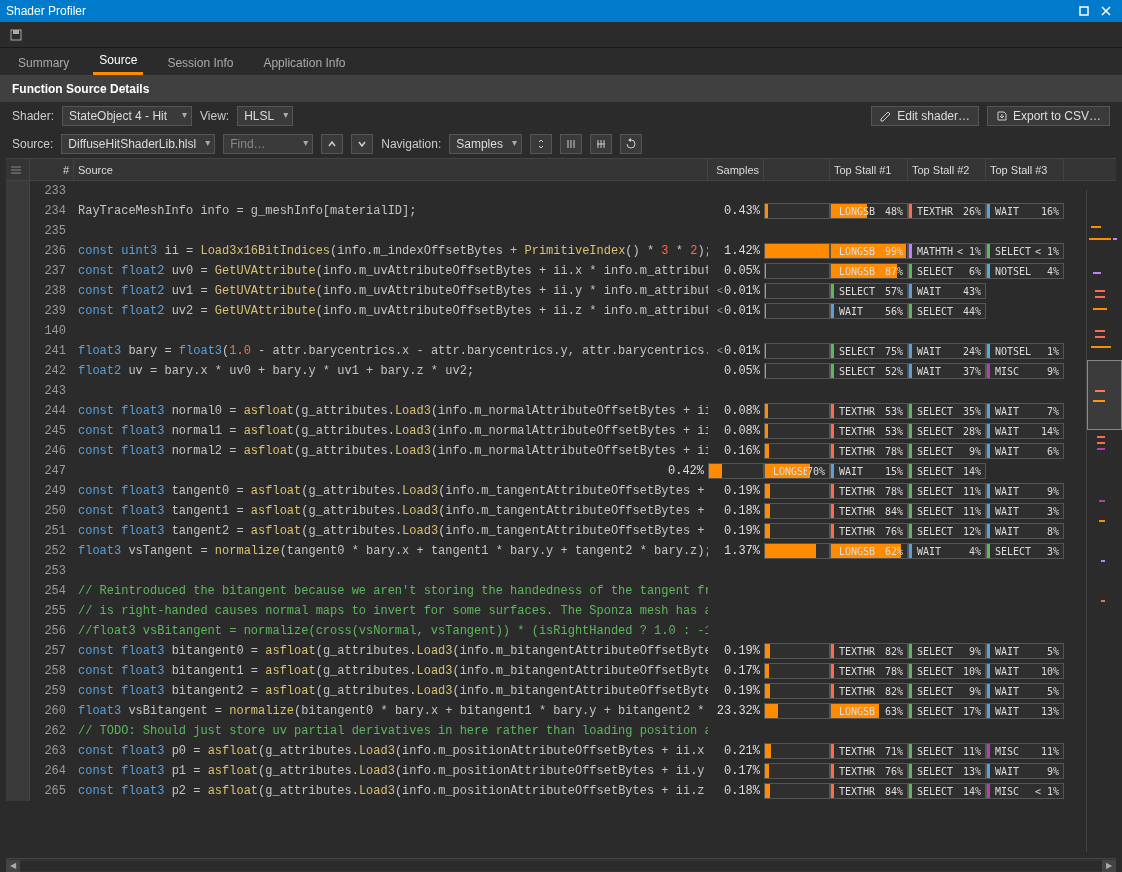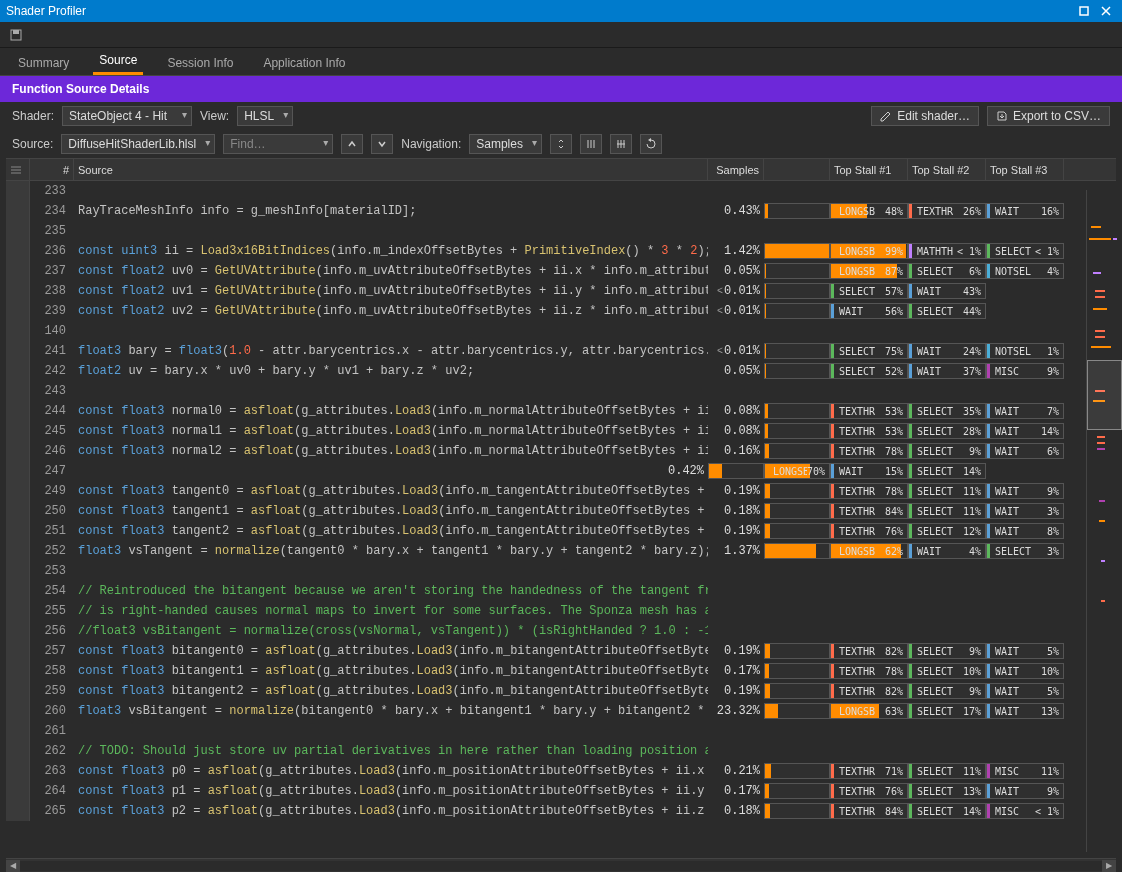--- a/index.html
+++ b/index.html
@@ -57,21 +57,21 @@
   cursor: pointer;
 }
 .tab.active {
   color: #fff;
   border-bottom: 3px solid #ff8c00;
 }
 .section-title {
   padding: 6px 12px;
   font-weight: bold;
   color: #fff;
-  background: #6d28d9;
+  background: #404040;
 }
 .toolbar-row {
   display: flex;
   align-items: center;
   padding: 4px 12px;
   gap: 8px;
   flex-wrap: nowrap;
   background: #2b2b2b;
 }
 .label { color: #ccc; }
@@ -97,21 +97,21 @@
 }
 .searchbox {
   background: #3a3a3a;
   border: 1px solid #555;
   color: #ddd;
   height: 20px;
   padding: 0 24px 0 6px;
   position: relative;
   display: inline-flex;
   align-items: center;
-  width: 110px;
+  width: 90px;
 }
 .searchbox::after {
   content: "▾";
   position: absolute;
   right: 4px; top: 2px;
   color: #aaa; font-size: 10px;
 }
 .toolbtn {
   background: #3a3a3a;
   border: 1px solid #555;
@@ -918,30 +918,20 @@
   </div>
         <div class="stall-cell">
 
     <span class="bar" style="background:#5aa0d8"></span>
     <span class="lab" style="position:relative">WAIT</span>
     <span class="pct" style="position:relative">13%</span>
   </div>
   </div>
       <div class="trow">
     <div class="gutter"></div>
-    <div class="lineno">261</div>
-    <div class="source-cell"></div>
-    <div></div>
-        <div></div>
-        <div></div>
-        <div></div>
-        <div></div>
-  </div>
-      <div class="trow">
-    <div class="gutter"></div>
     <div class="lineno">262</div>
     <div class="source-cell">    <span class="cm">// TODO: Should just store uv partial derivatives in here rather than loading position and caculating</span></div>
     <div></div>
         <div></div>
         <div></div>
         <div></div>
         <div></div>
   </div>
       <div class="trow">
     <div class="gutter"></div>

